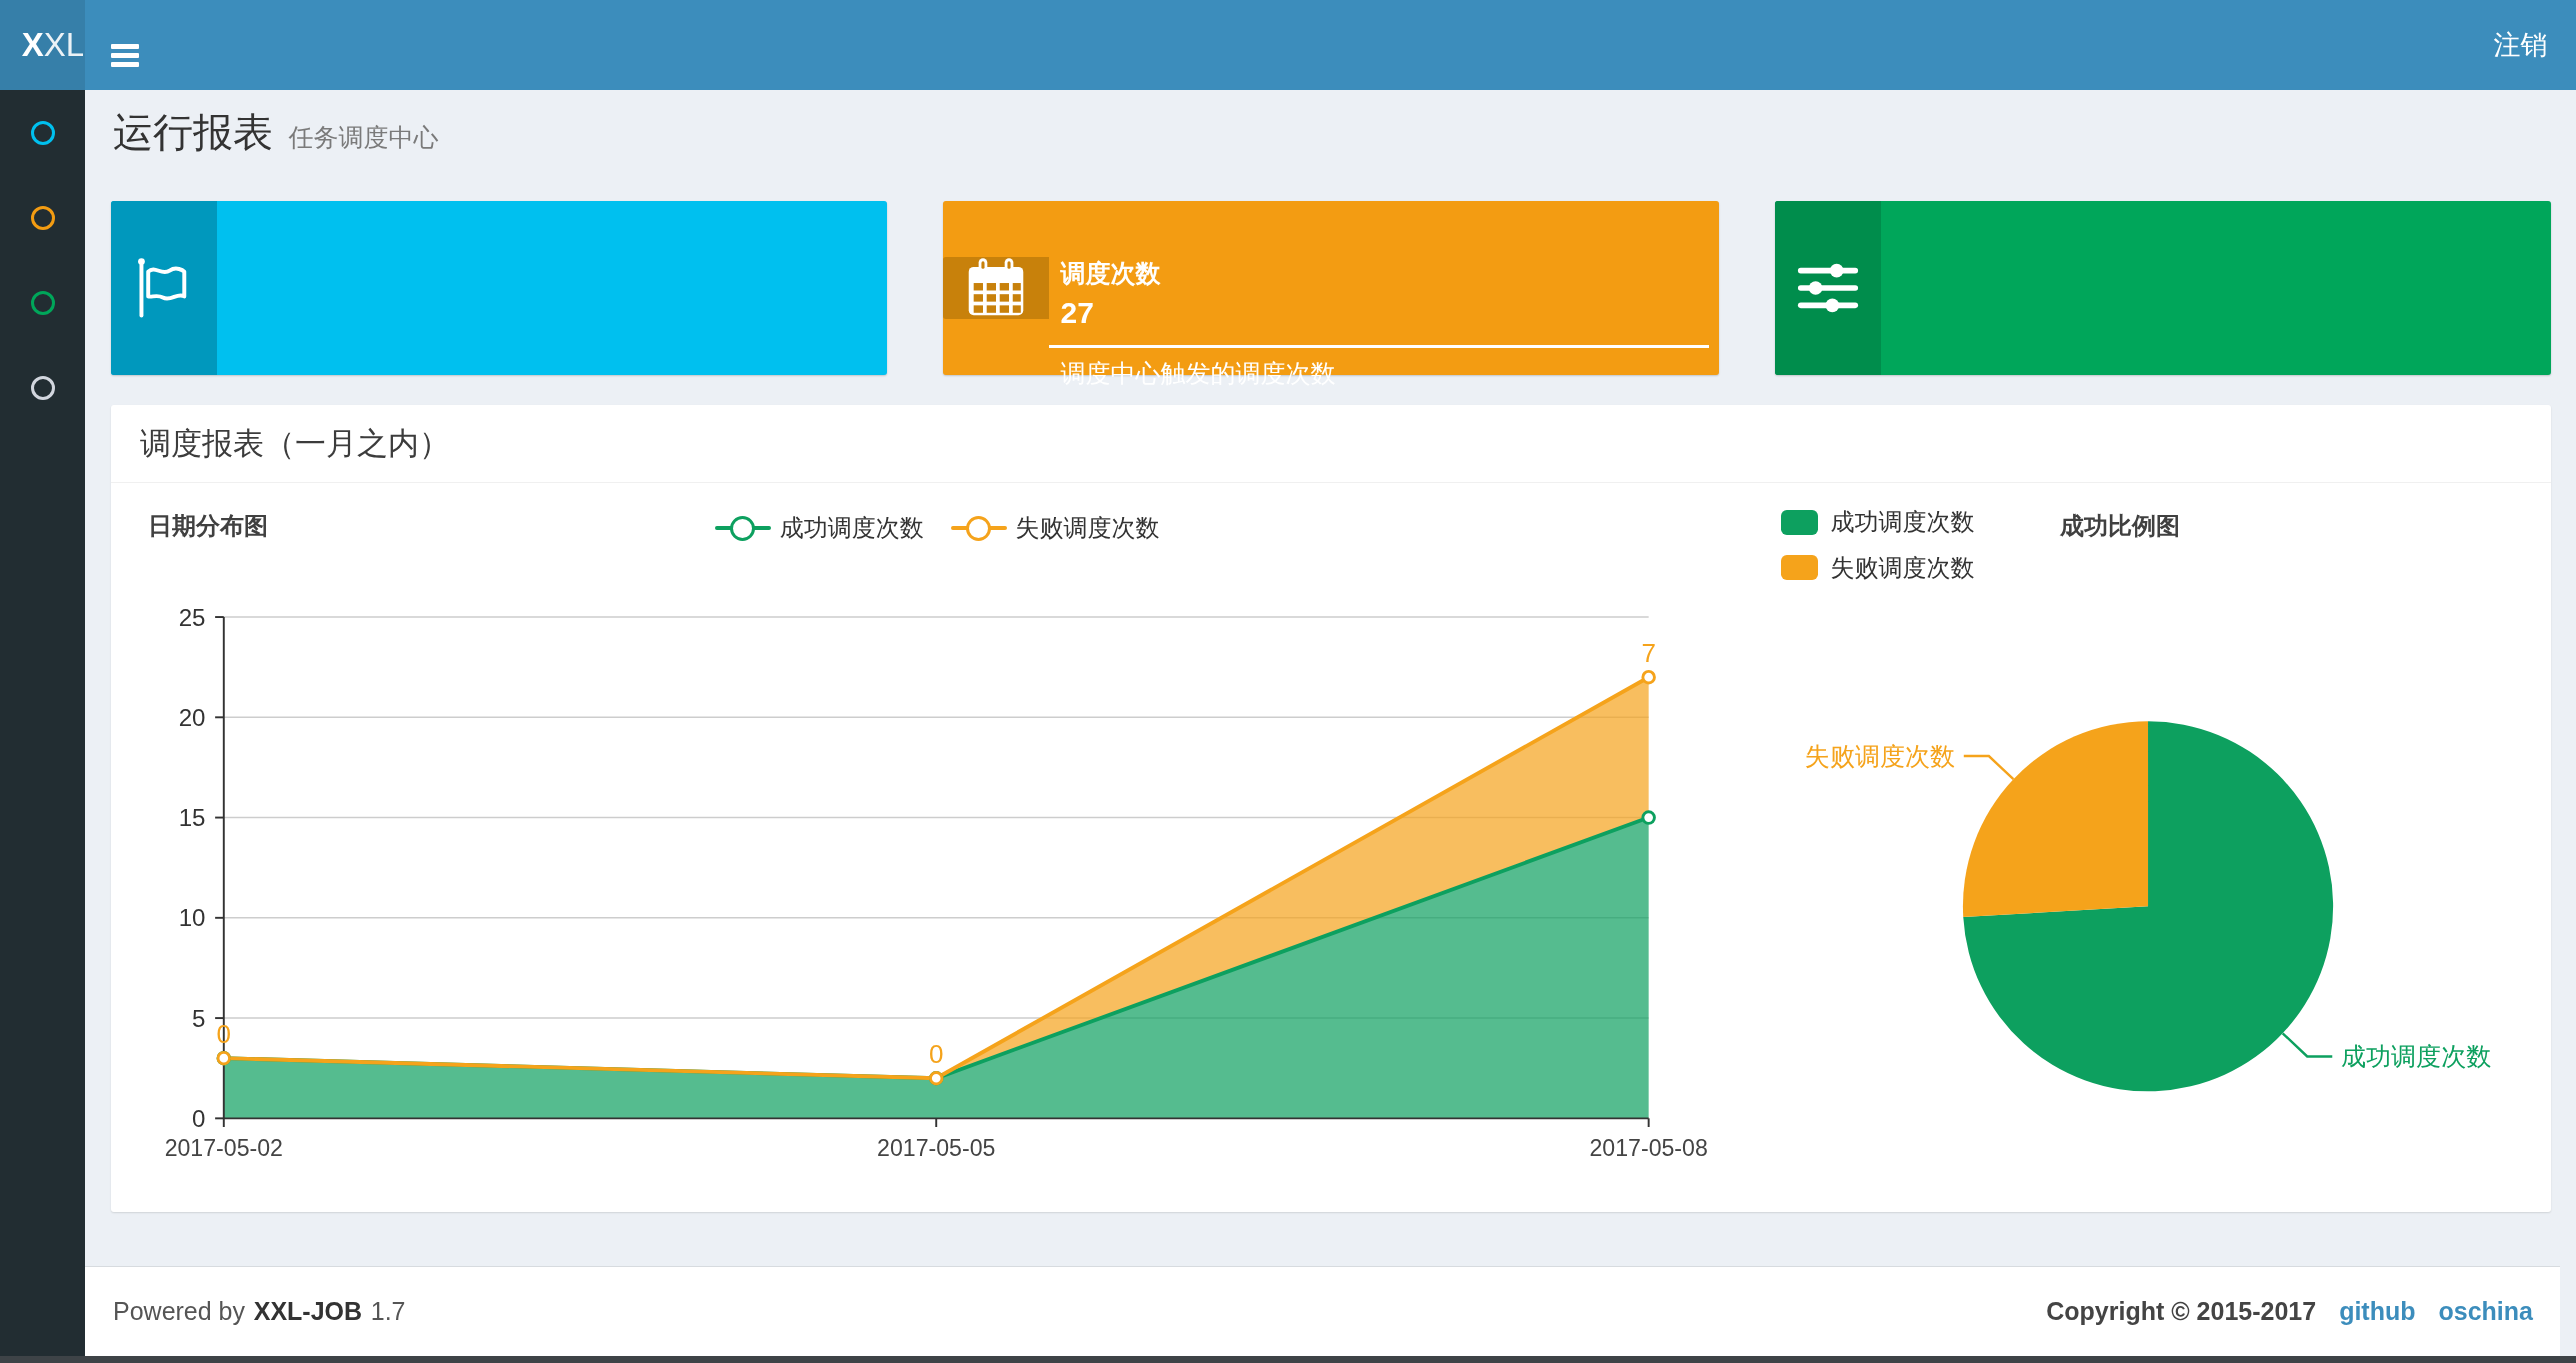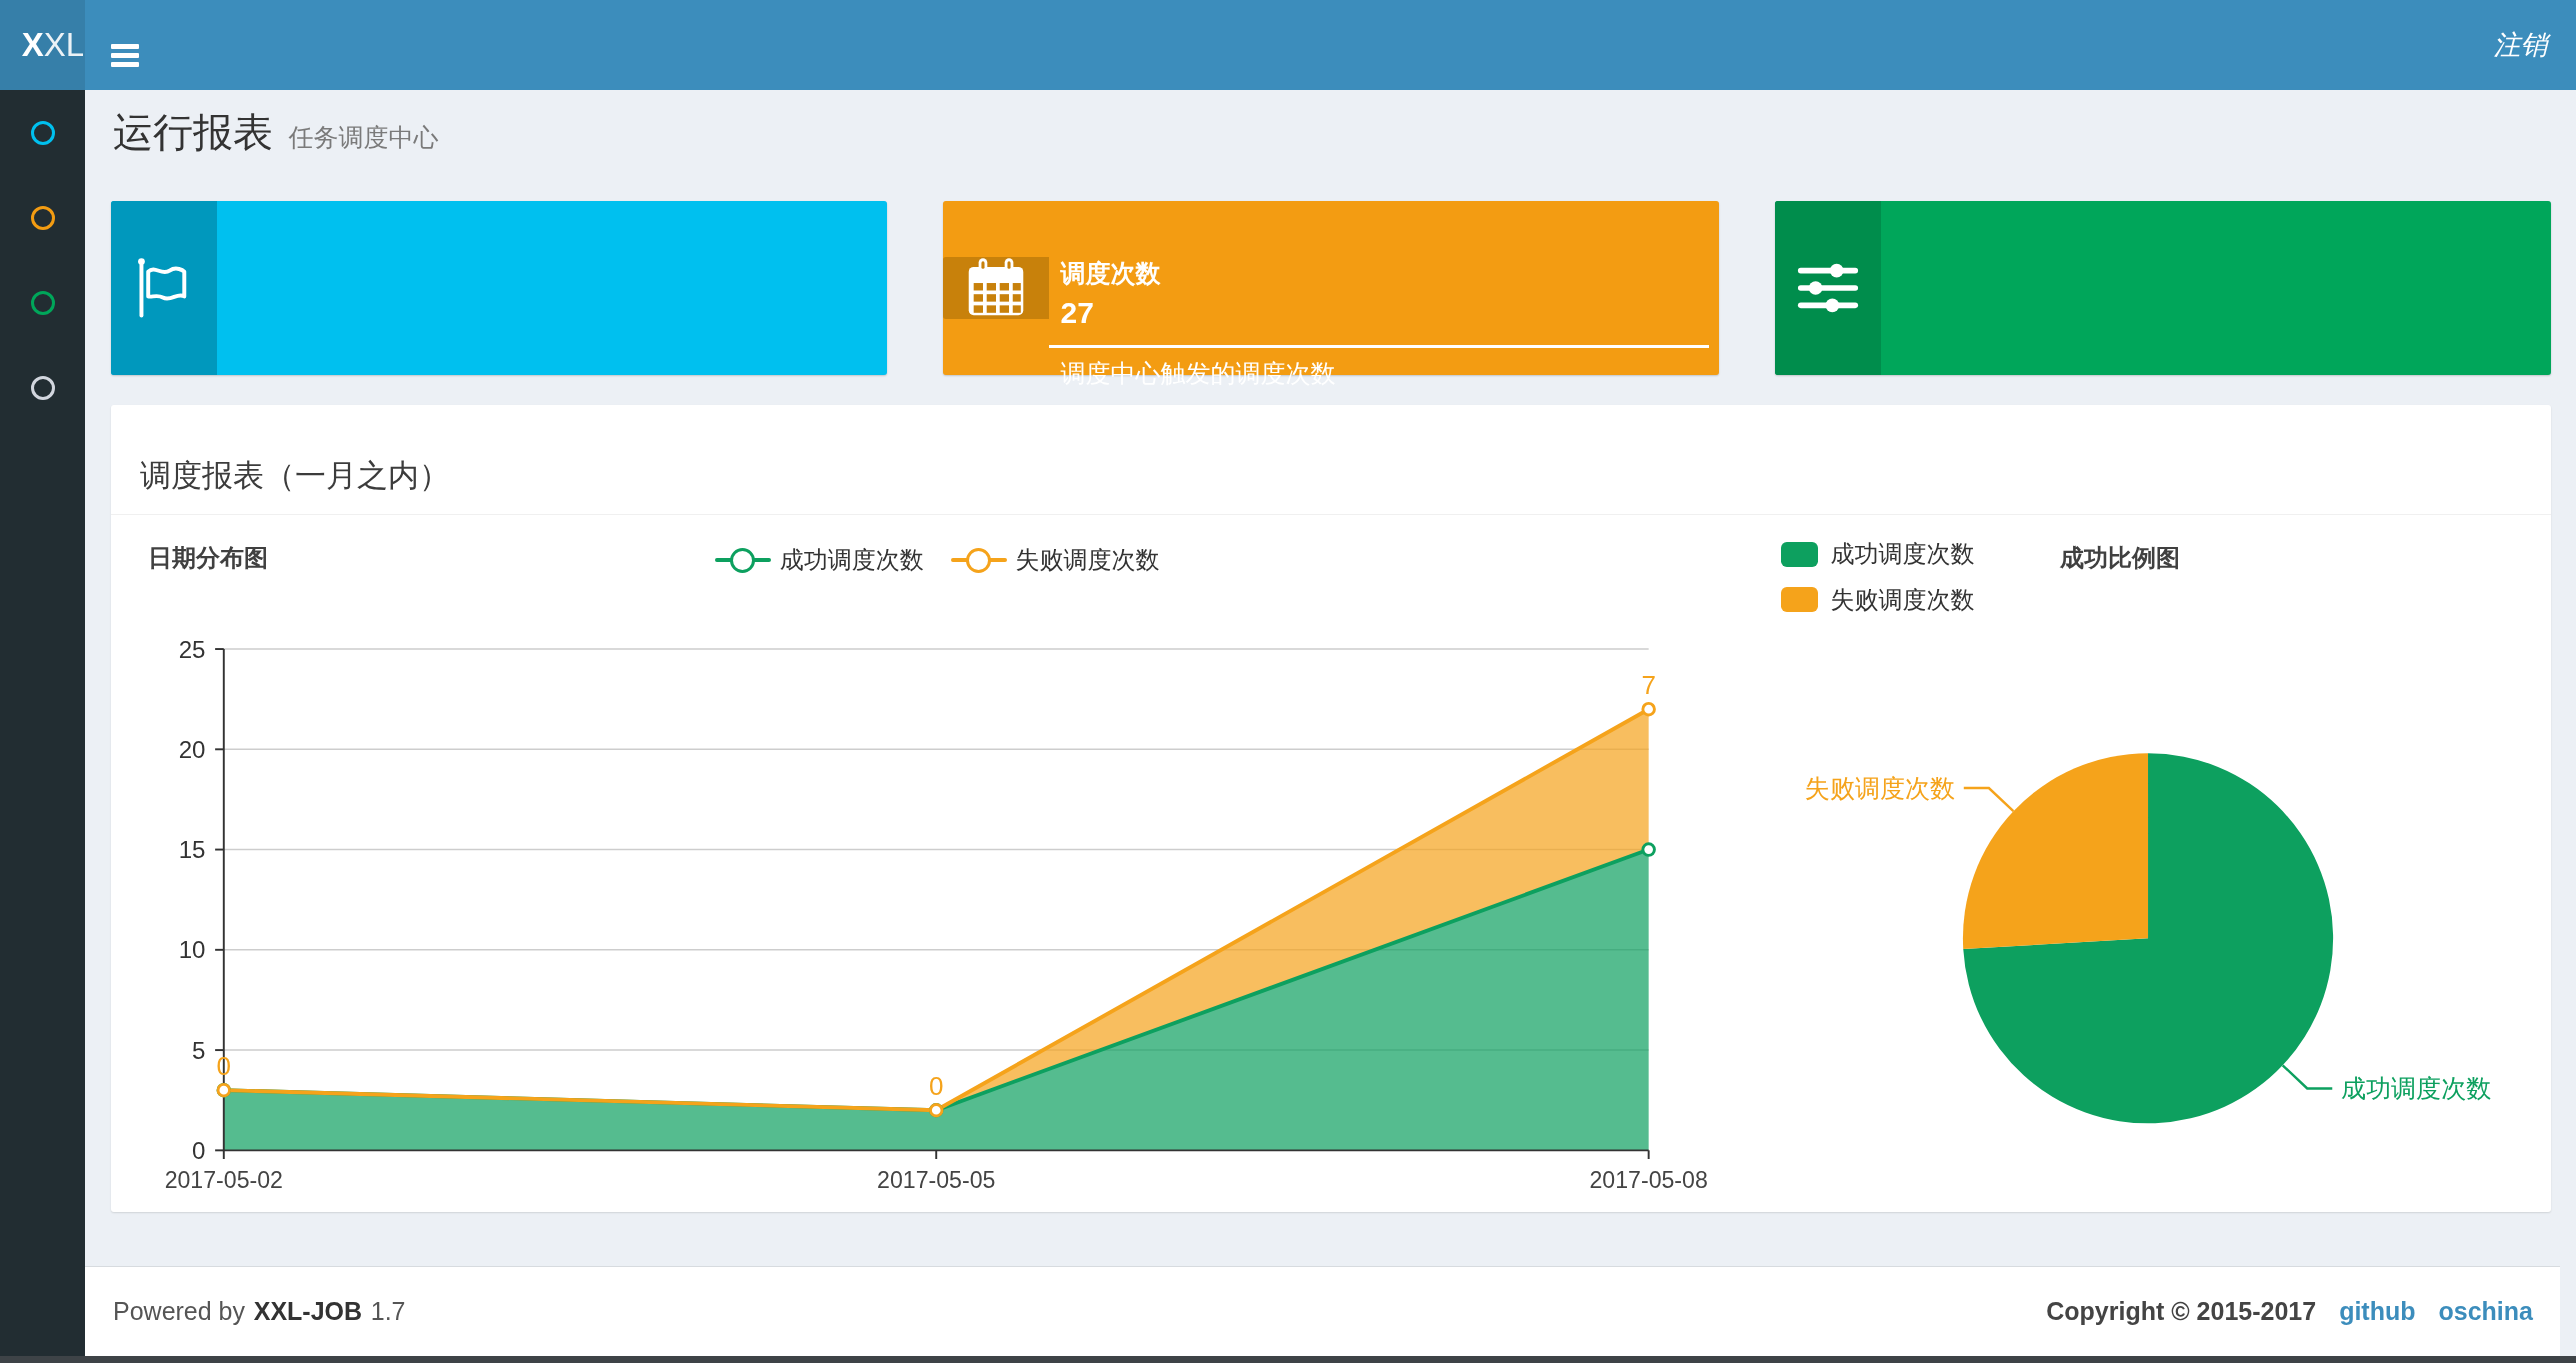--- a/index.html
+++ b/index.html
@@ -6,21 +6,21 @@
   html,body { background:#d8dce1; }
   body { font-family:"Liberation Sans","DejaVu Sans",sans-serif; }
   .screen { position:relative; width:2576px; height:1363px; background:#ecf0f5; overflow:hidden; }
 
   
   .topbar { position:absolute; left:0; top:0; right:0; height:90px; }
   .logo { position:absolute; left:0; top:0; width:106px; height:90px; line-height:90px;
           text-align:center; color:#fff; font-size:33px; cursor:pointer; }
   .logo b { font-weight:800; }
   .logo span { font-weight:300; opacity:.9; }
-  .navbar { position:absolute; left:85px; right:0; top:0; height:90px;font-style:italic; }
+  .navbar { position:absolute; left:85px; right:0; top:0; height:90px; }
   .hamburger { position:absolute; left:0; top:0; width:82px; height:90px; background:transparent;
                border:none; cursor:pointer; padding:25px 0 0 26px; }
   .hamburger i { display:block; width:28px; height:4.8px; background:#fff; border-radius:1px; margin-bottom:3.9px; }
   .logout { position:absolute; right:19px; top:0; height:90px; line-height:90px;
             color:#fff; font-size:27px; text-decoration:none; padding:0 9.6px; cursor:pointer; }
 
   
   .sidebar { position:absolute; left:0; top:90px; width:85px; bottom:0; }
   .side-item { height:85px; display:flex; align-items:center; justify-content:center; cursor:pointer; }
   .ring { display:block; width:24px; height:24px; border:3.9px solid #fff; border-radius:50%; }
@@ -41,21 +41,21 @@
   .card-body { flex:1; position:relative; padding:12.5px 13.5px 0 11.6px; border-radius:0 2.9px 2.9px 0; }
   .card-title { font-size:25px; font-weight:600; line-height:33px; }
   .card-value { font-size:30px; font-weight:700; line-height:39px; margin-top:2.9px; }
   .card-hr { position:absolute; left:0; right:9.6px; top:101px; height:2.9px; background:#fff; }
   .card-desc { position:absolute; left:11.6px; top:113px; font-size:25px; font-weight:500; }
 
   
   .panel { position:absolute; left:26px; top:315px; width:2440px; height:807px; background:#fff;
            border-radius:2.9px; box-shadow:0 1px 1.9px rgba(0,0,0,.12); }
   .panel-header { height:78px; line-height:78px; border-bottom:1.9px solid #f0f0f0;
-                  padding-left:29px; font-size:31px; font-weight:500; color:#3c3c3c;margin-top:32px; }
+                  padding-left:29px; font-size:31px; font-weight:500; color:#3c3c3c; }
   .panel-body { position:relative; height:726px; }
   .panel-body > svg { position:absolute; left:0; top:0; }
   .chart-title { position:absolute; font-size:24px; font-weight:700; color:#404040; }
   .ct-left { left:37px; top:27px; }
   .ct-right { left:1949px; top:27px; }
 
   .line-legend { position:absolute; left:604px; top:29px; display:flex; gap:27px; align-items:center; }
   .l-item { display:flex; align-items:center; gap:8.7px; cursor:pointer; }
   .l-marker { position:relative; width:56px; height:25px; }
   .l-line { position:absolute; left:0; right:0; top:10.6px; height:3.9px; border-radius:1.9px; }

